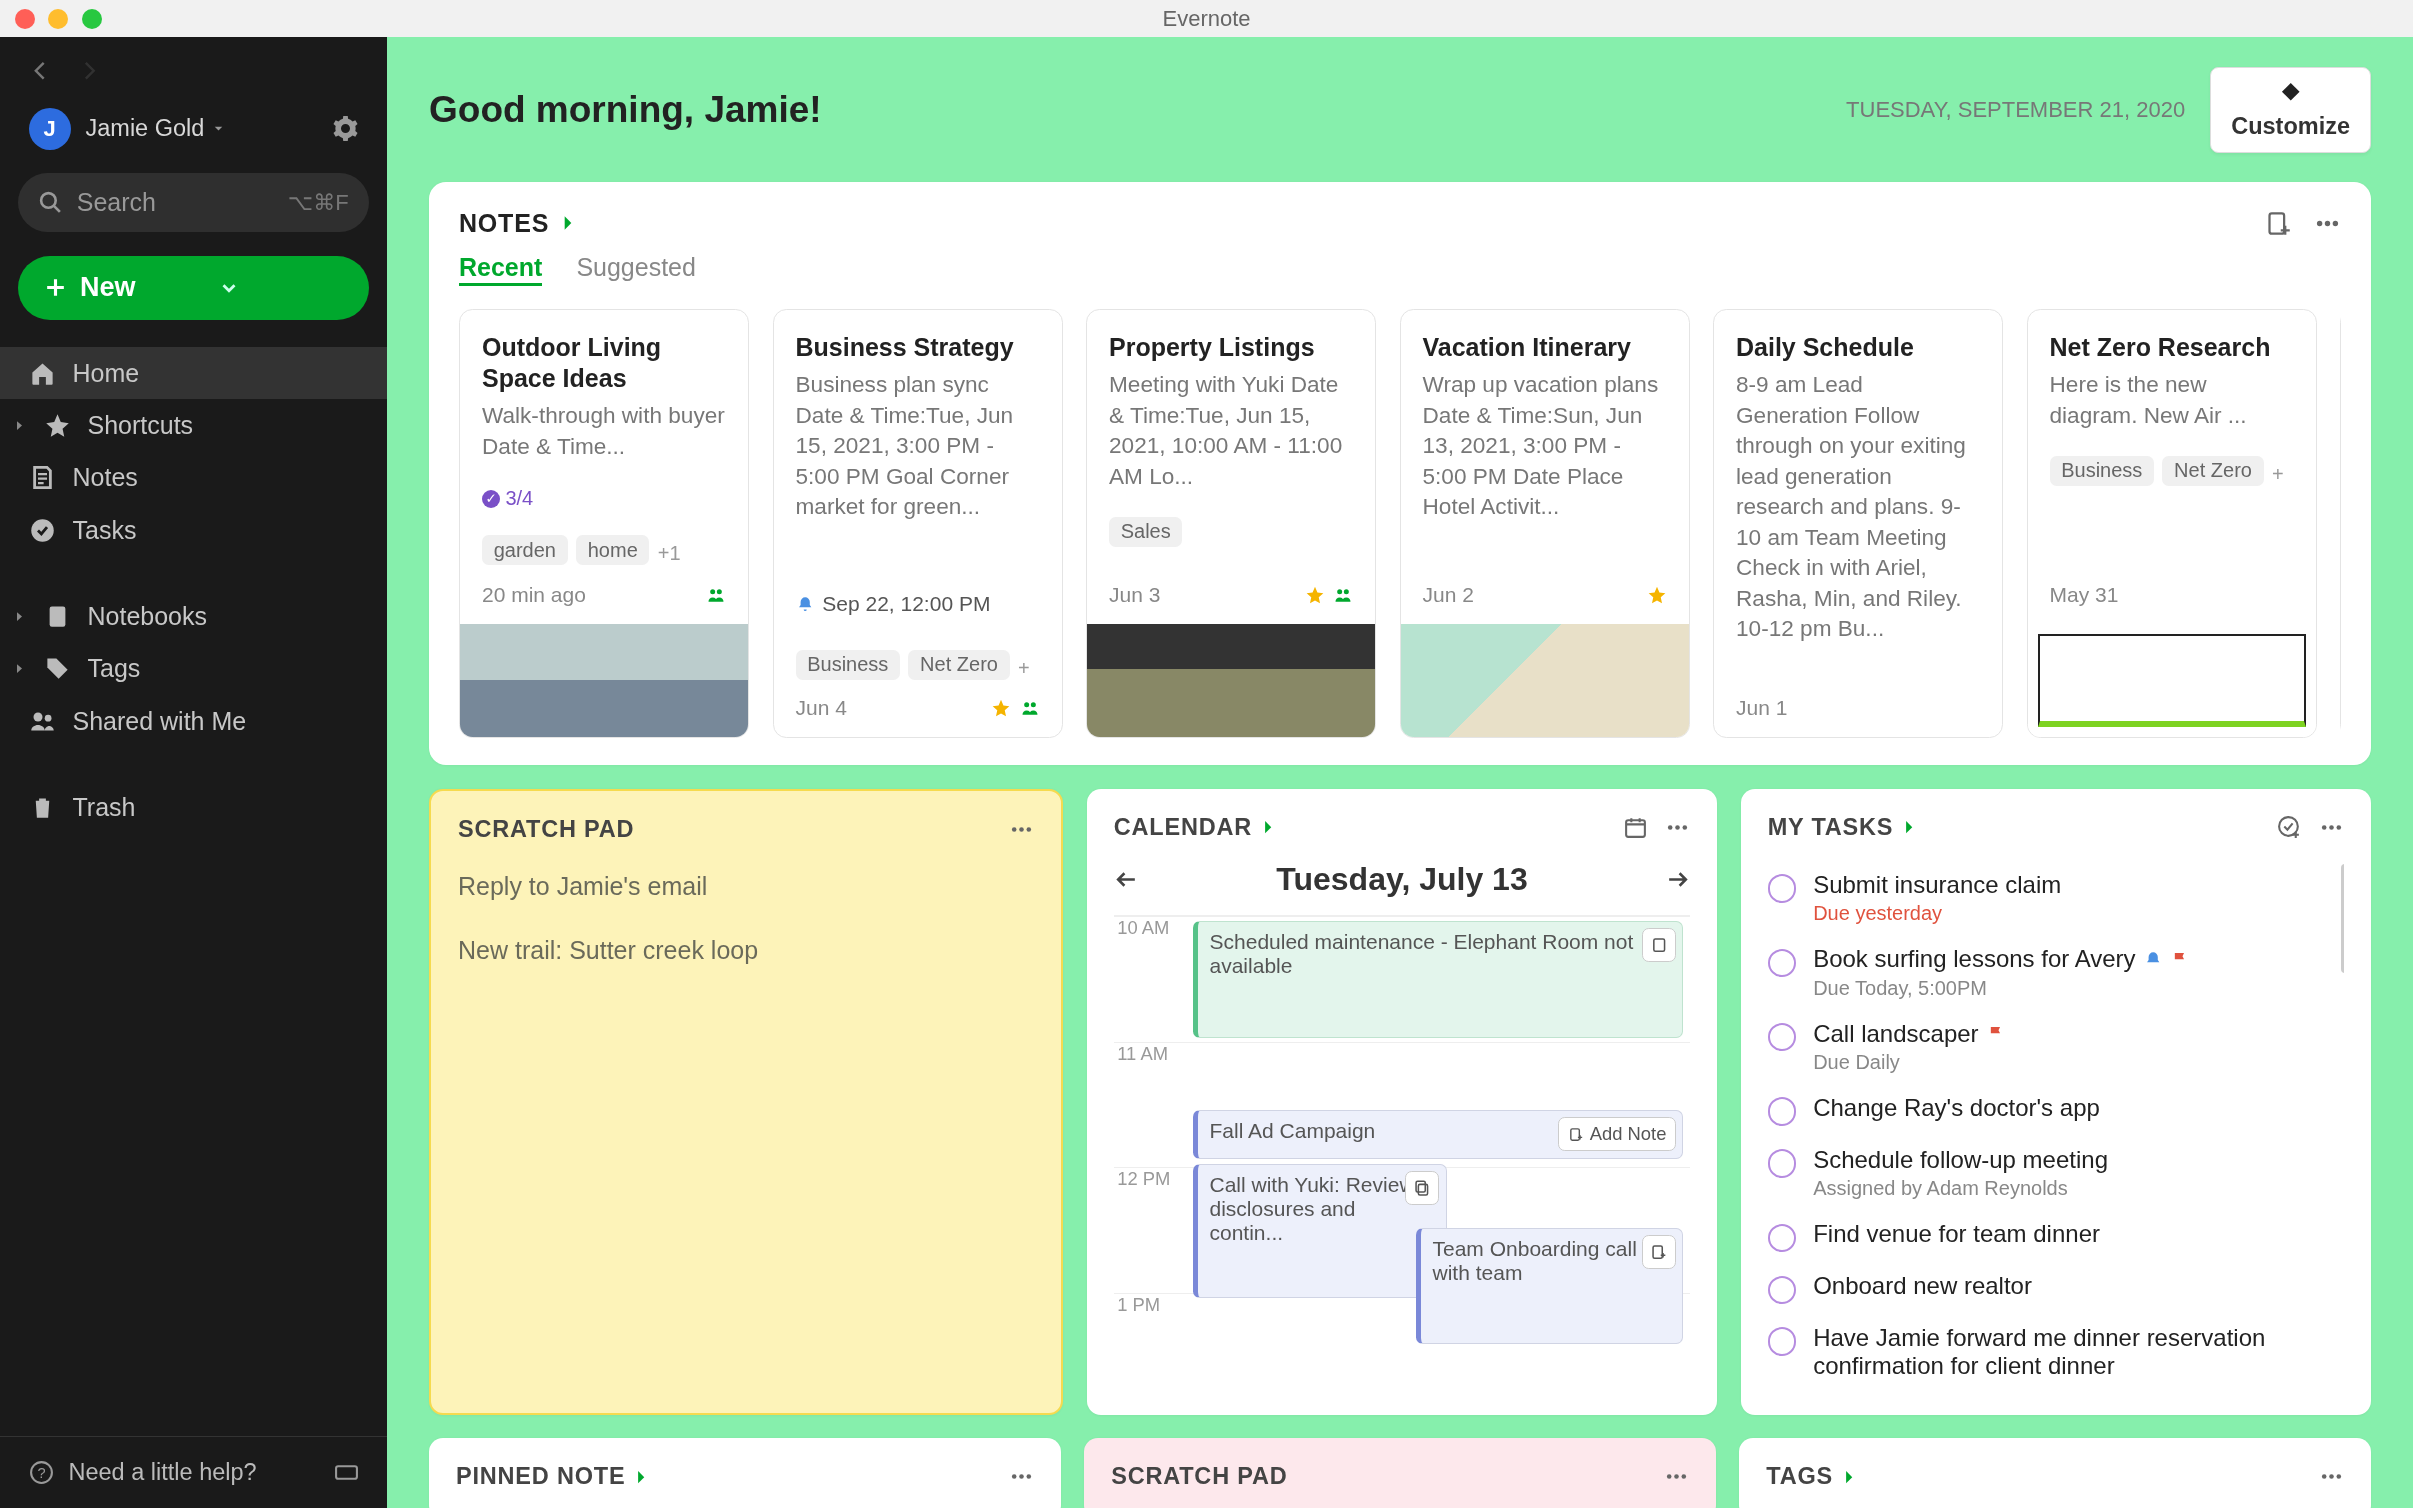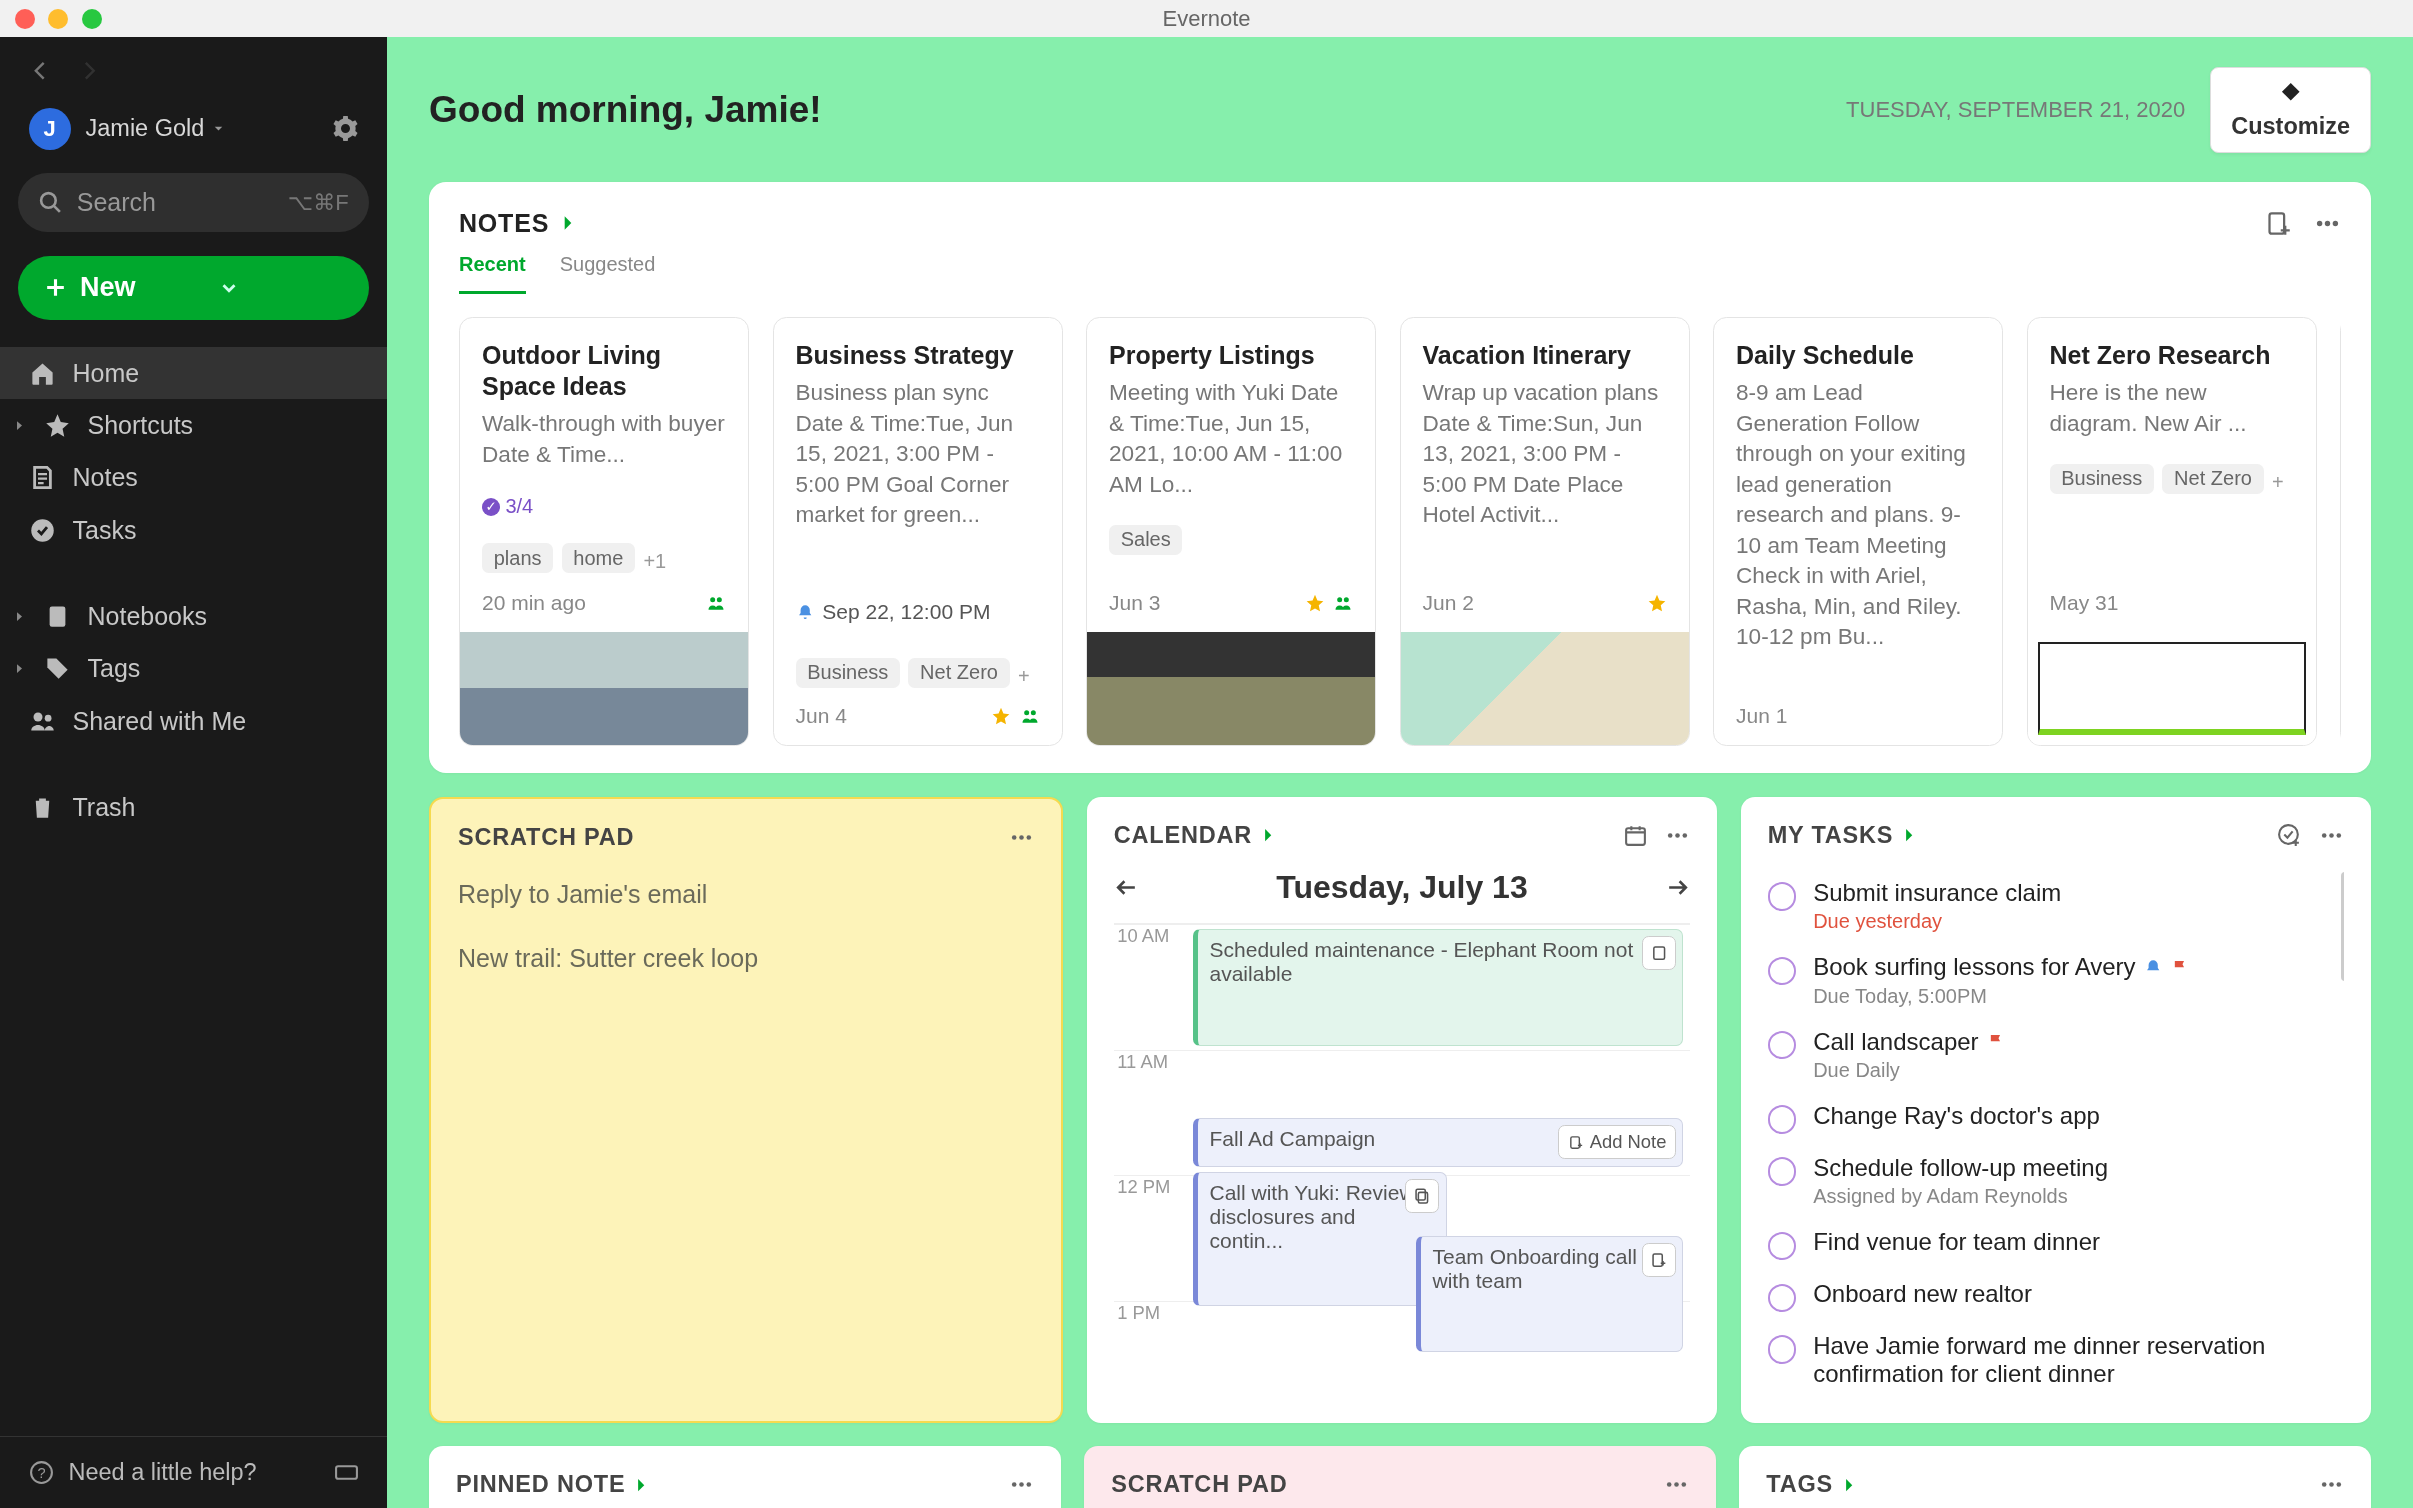--- a/index.html
+++ b/index.html
@@ -57,21 +57,21 @@
 
 .panel { background:#fff; border-radius:17px; margin:11.7px 42px; padding:27px 30px; box-shadow:0 0.8px 2.5px rgba(0,0,0,.04); }
 .panel-hdr { display:flex; align-items:center; margin-bottom:15px; }
 .panel-title { font-size:25px; font-weight:800; letter-spacing:0.8px; color:#222; display:flex; align-items:center; gap:8.4px; }
 .panel-title svg { width:20px; height:20px; fill:#00a82d; }
 .panel-actions { margin-left:auto; display:flex; gap:22px; align-items:center; }
 .panel-actions svg { width:27px; height:27px; fill:#666; }
 
 
 .tabs { display:flex; gap:34px; margin-bottom:23.5px; }
-.tab { font-size:20px; color:#888; padding-bottom:15px; }
+.tab { font-size:25px; color:#888; padding-bottom:1px; }
 .tab.active { color:#00a82d; font-weight:600; border-bottom:3.4px solid #00a82d; }
 
 .cards { display:flex; gap:23.5px; overflow:hidden; }
 .card { width:290px; flex-shrink:0; border:0.8px solid #e4e4e4; border-radius:13.4px; overflow:hidden; display:flex; flex-direction:column; min-height:402px; }
 .card-body { padding:22px 22px 10px; flex:1; }
 .card h3 { font-size:25px; font-weight:700; color:#222; margin-bottom:6.7px; line-height:1.25; }
 .card p { font-size:22.6px; color:#777; line-height:1.35; }
 .chips { display:flex; flex-wrap:wrap; gap:8.4px; margin-top:25px; align-items:flex-end; }
 .chip { background:#f0f0f0; color:#666; font-size:20px; padding:3.4px 11.7px; border-radius:6.7px; }
 .chip-plus { color:#999; font-size:20px; }
@@ -329,21 +329,21 @@
           <div class="card-body">
             <h3>Outdoor Living Space Ideas</h3>
             <p>Walk-through with buyer Date &amp; Time...</p>
             <div class="chips">
               <span class="badge34">
                   <span class="dot">✓</span>
                   <span>3/4</span>
                 </span>
             </div>
             <div class="chips">
-              <span class="chip">plans</span>
+              <span class="chip">garden</span>
               <span class="chip">home</span>
               <span class="chip-plus">+1</span>
             </div>
           </div>
           <div class="card-foot">
             <span>20 min ago</span>
             <span class="icons">
                 <svg class="share" viewBox="0 0 24 24">
                   <circle cx="8" cy="8" r="3"></circle>
                   <circle cx="16" cy="8" r="3"></circle>

